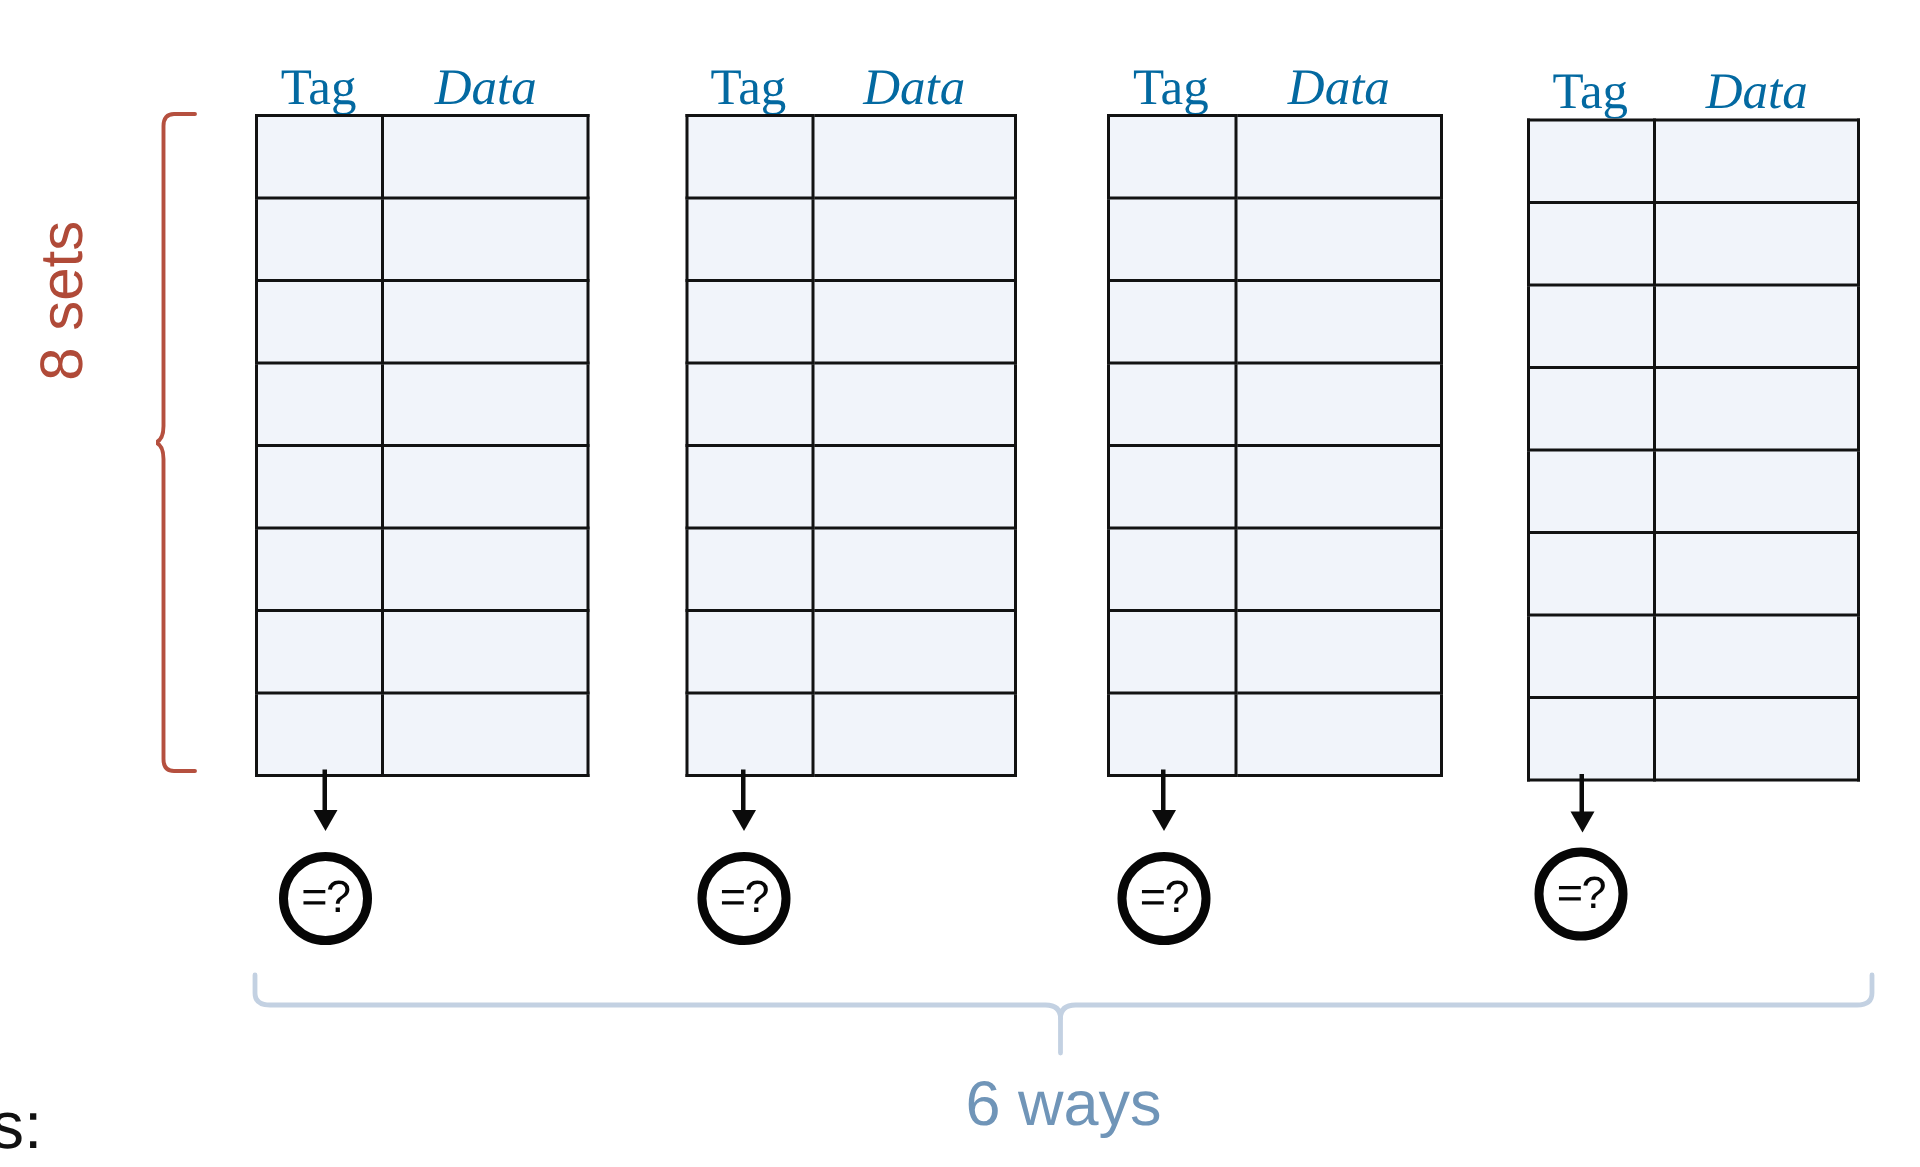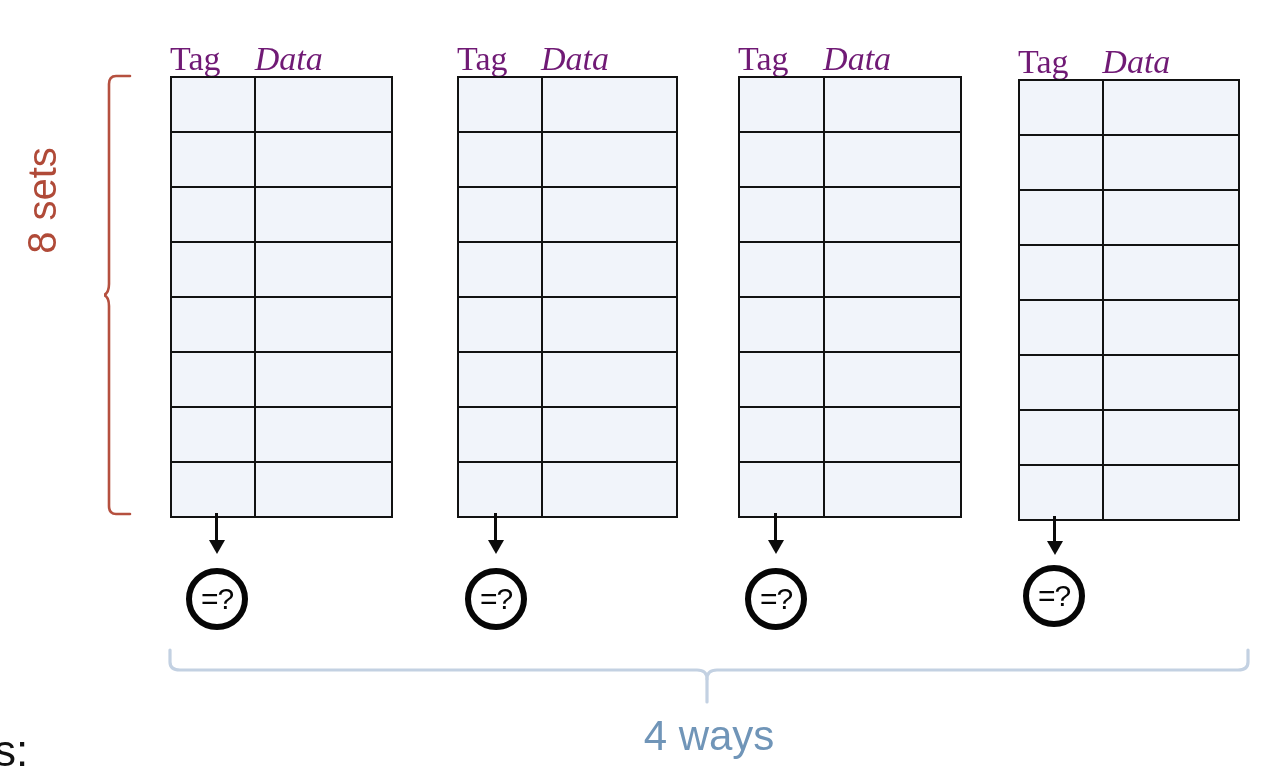--- a/index.html
+++ b/index.html
@@ -27,21 +27,22 @@
     left: 0;
     width: 100%;
     height: 44px;
     display: flex;
     align-items: flex-end;
   }
   .col-header {
     font-family: "Liberation Serif", "DejaVu Serif", serif;
     font-size: 34px;
     line-height: 1;
-    color: #701a75;
+    color: #0369a1;
+    text-align: center;
     padding-bottom: 0px;
     white-space: nowrap;
   }
   .col-header.tag  { width: 38%; }
   .col-header.data { width: 62%; font-style: italic; }
 
   
   .array {
     position: absolute;
     top: 44px;
@@ -355,17 +356,17 @@
   <div class="comparator" style="left:1023px; top:565px;">
     <span>=?</span>
   </div>
 
   <div id="ways-brace">
     <svg width="1082" height="56" viewBox="0 0 1082 56" fill="none" xmlns="http://www.w3.org/2000/svg" aria-hidden="true">
       <path d="M2 2 V14 Q2 22 12 22 H529 Q539 22 539 31 Q539 22 549 22 H1070 Q1080 22 1080 14 V2" stroke="#c3d1e2" stroke-width="3.2" fill="none" stroke-linecap="round" stroke-linejoin="round"></path>
       <path d="M539 31 V54" stroke="#c3d1e2" stroke-width="3.2" stroke-linecap="round"></path>
     </svg>
   </div>
-  <div id="ways-label"><span>4 ways</span></div>
+  <div id="ways-label"><span>6 ways</span></div>
 
   <div id="footer-text">s:</div>
 
 </div>
 
 </body></html>

